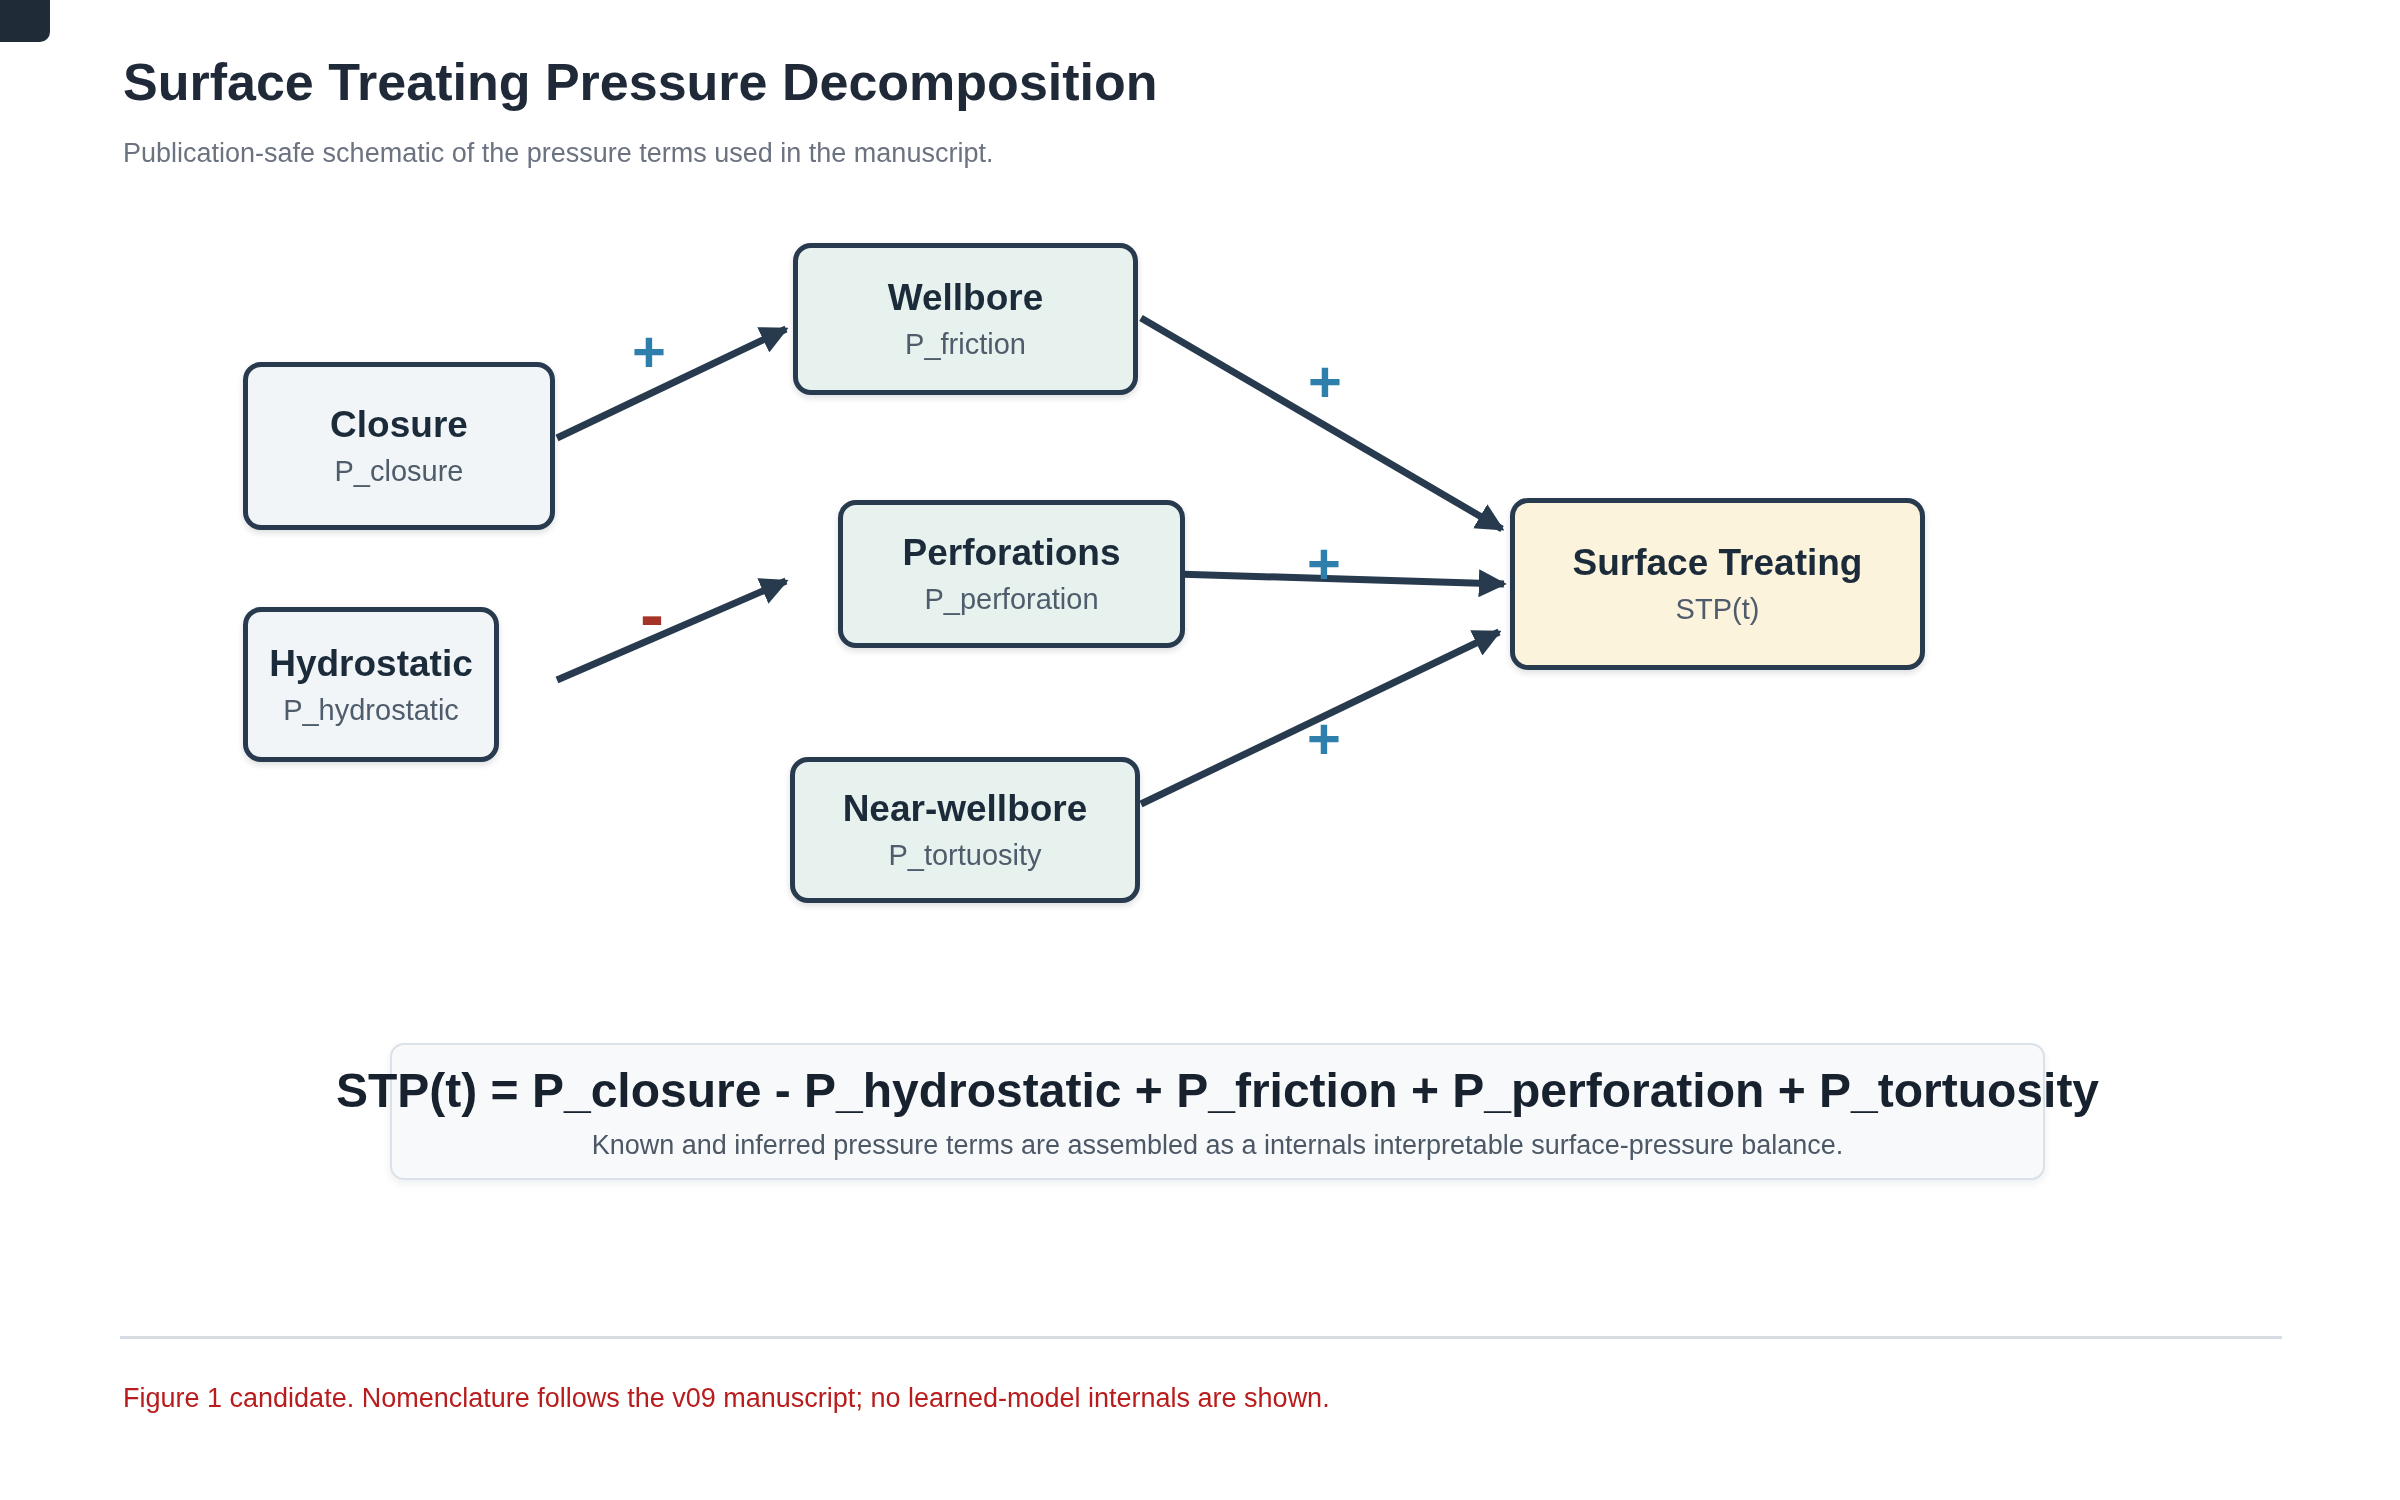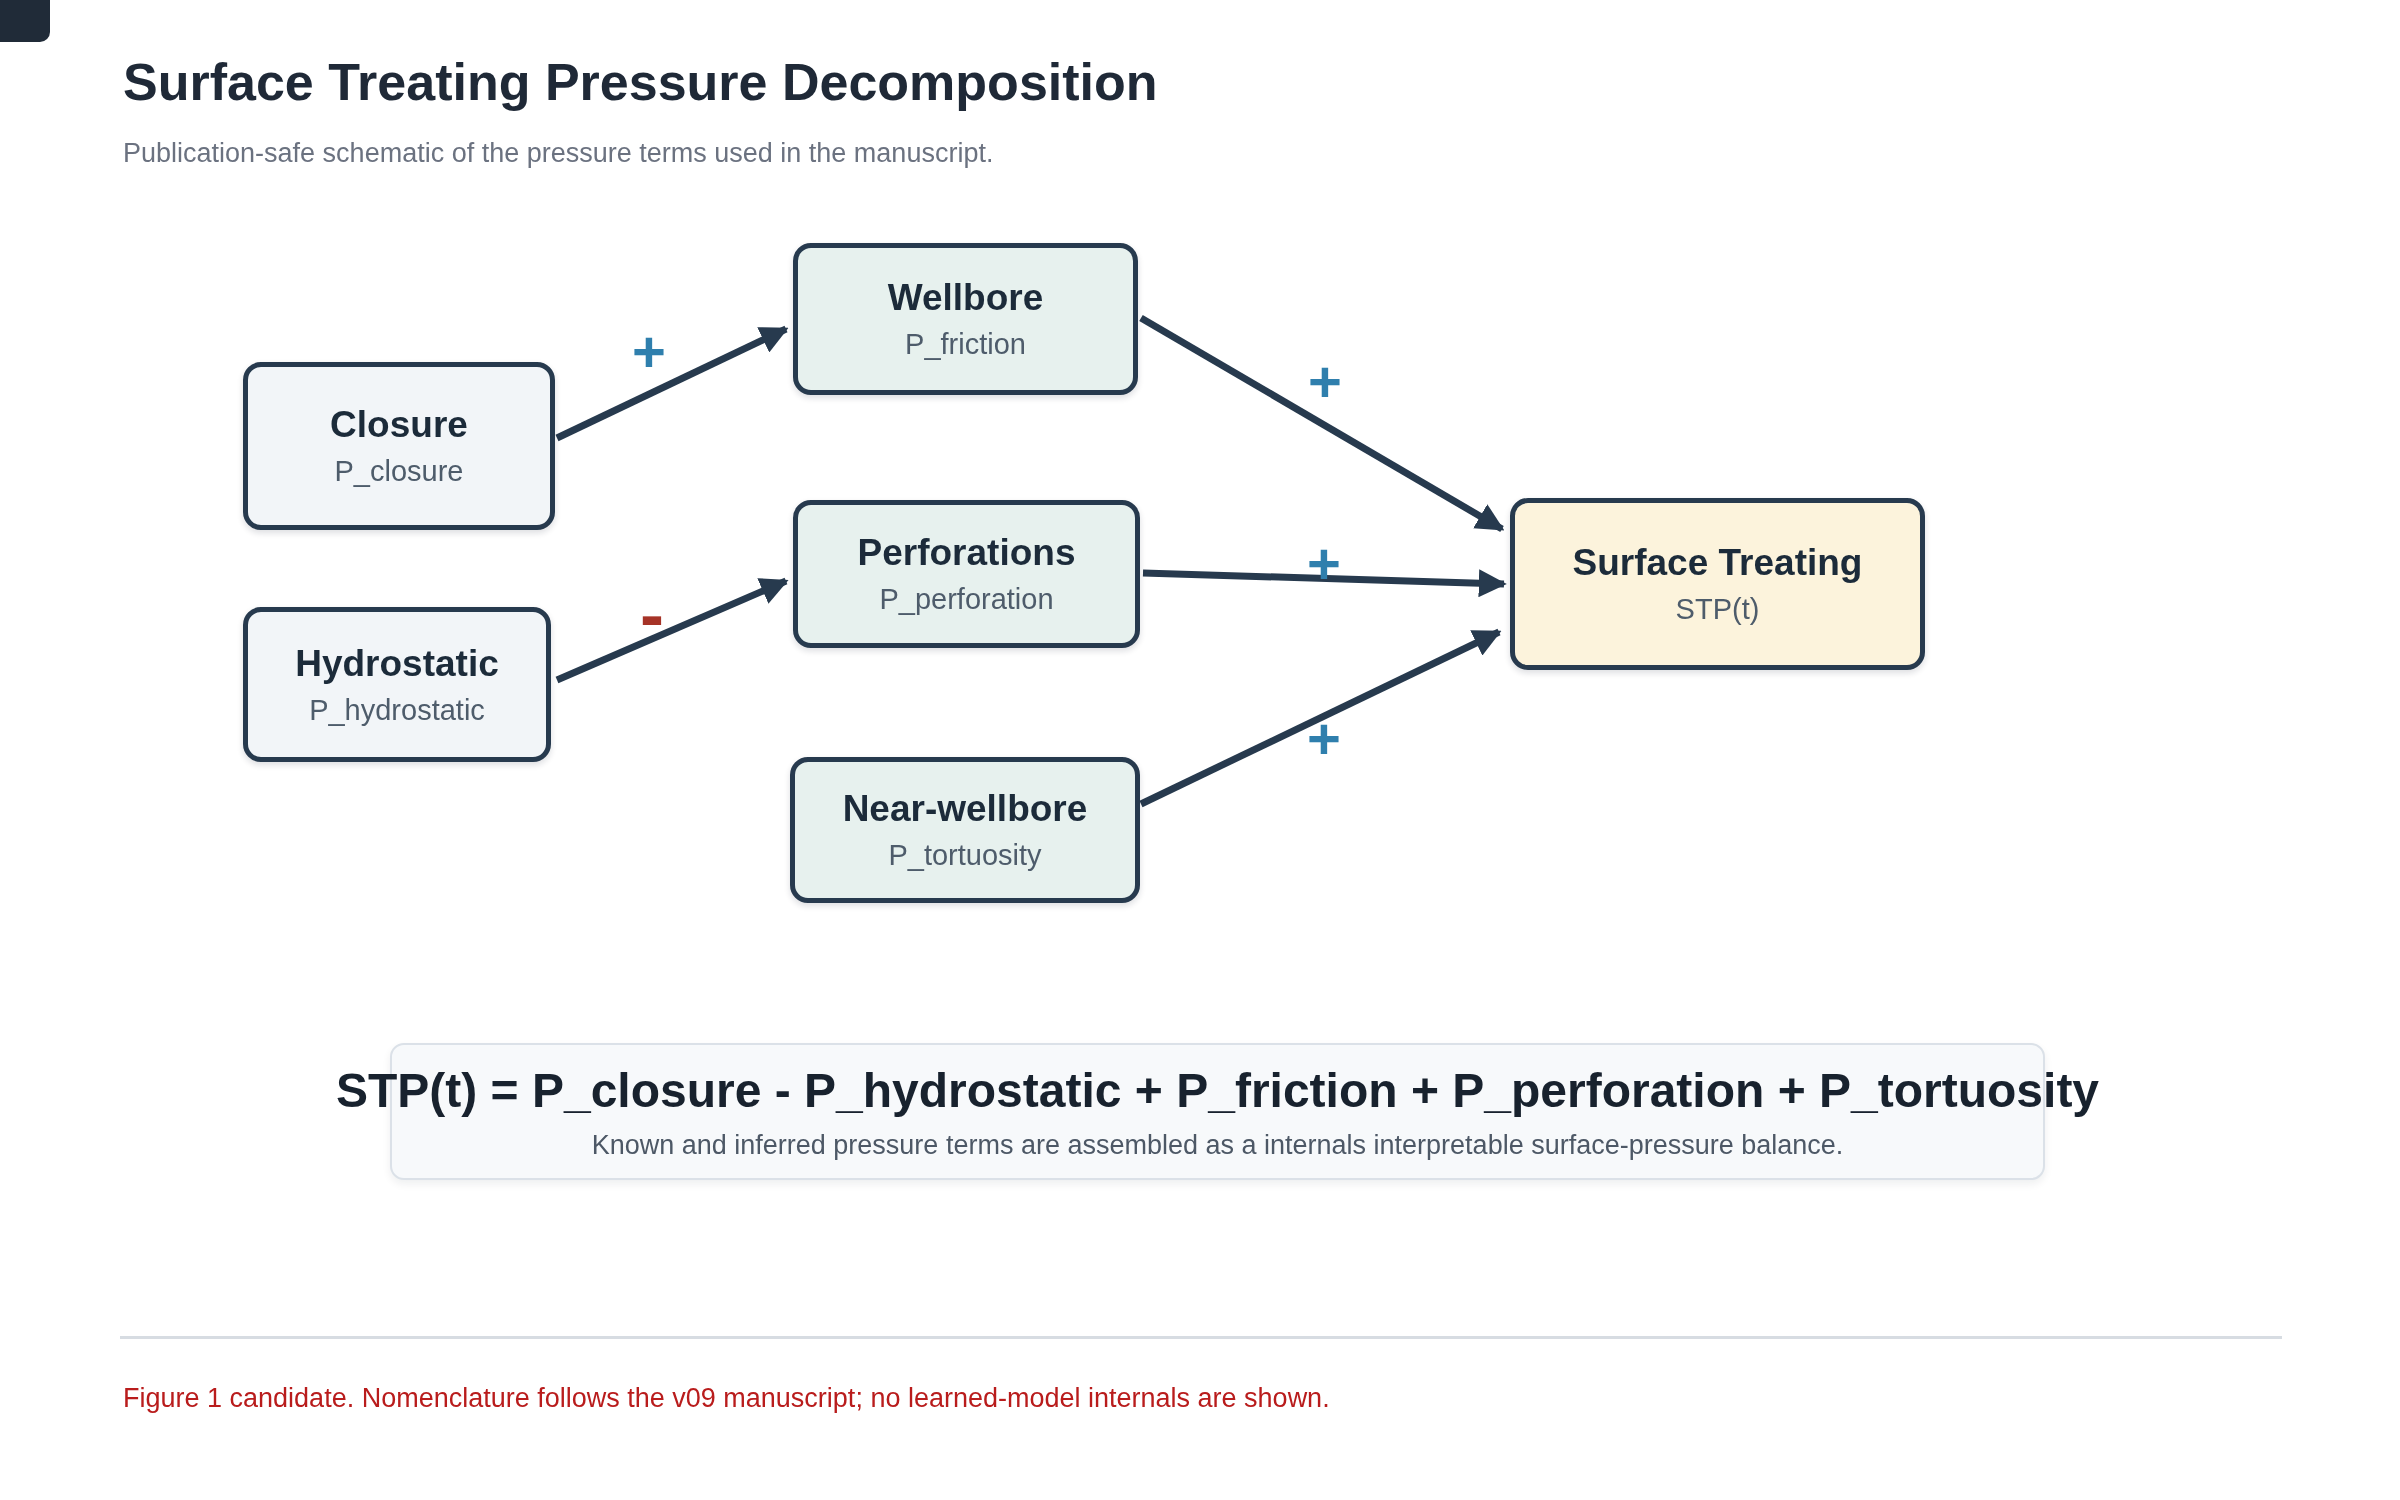--- a/index.html
+++ b/index.html
@@ -48,23 +48,23 @@
     box-shadow:0 3px 6px rgba(16,24,40,.14);
     background:var(--fill-neutral);
   }
   .node .node-title{font-size:37px;font-weight:700;color:#1c2b3a;line-height:1;white-space:nowrap;}
   .node .node-symbol{font-size:29px;color:var(--slate);line-height:1;white-space:nowrap;}
   .node.src{background:var(--fill-neutral);}
   .node.mid{background:var(--fill-teal);}
   .node.out{background:var(--fill-cream);}
 
   .node.closure      {left:243px; top:362px; width:312px; height:168px;}
-  .node.hydrostatic  {left:243px; top:607px; width:308px; height:155px;text-align:center;}
+  .node.hydrostatic  {left:243px; top:607px; width:256px; height:155px;text-align:center;}
   .node.wellbore     {left:793px; top:243px; width:345px; height:152px;}
-  .node.perforations {left:793px; top:500px; width:347px; height:148px;}
+  .node.perforations {left:838px; top:500px; width:347px; height:148px;}
   .node.nearwellbore {left:790px; top:757px; width:350px; height:146px;}
   .node.surface      {left:1510px;top:498px; width:415px; height:172px;}
 
   svg.arrows{position:absolute;left:0;top:0;}
   svg.arrows line{stroke:var(--navy);stroke-width:7;}
 
   .sign{
     position:absolute;transform:translate(-50%,-50%);
     font-weight:700;line-height:1;
   }

